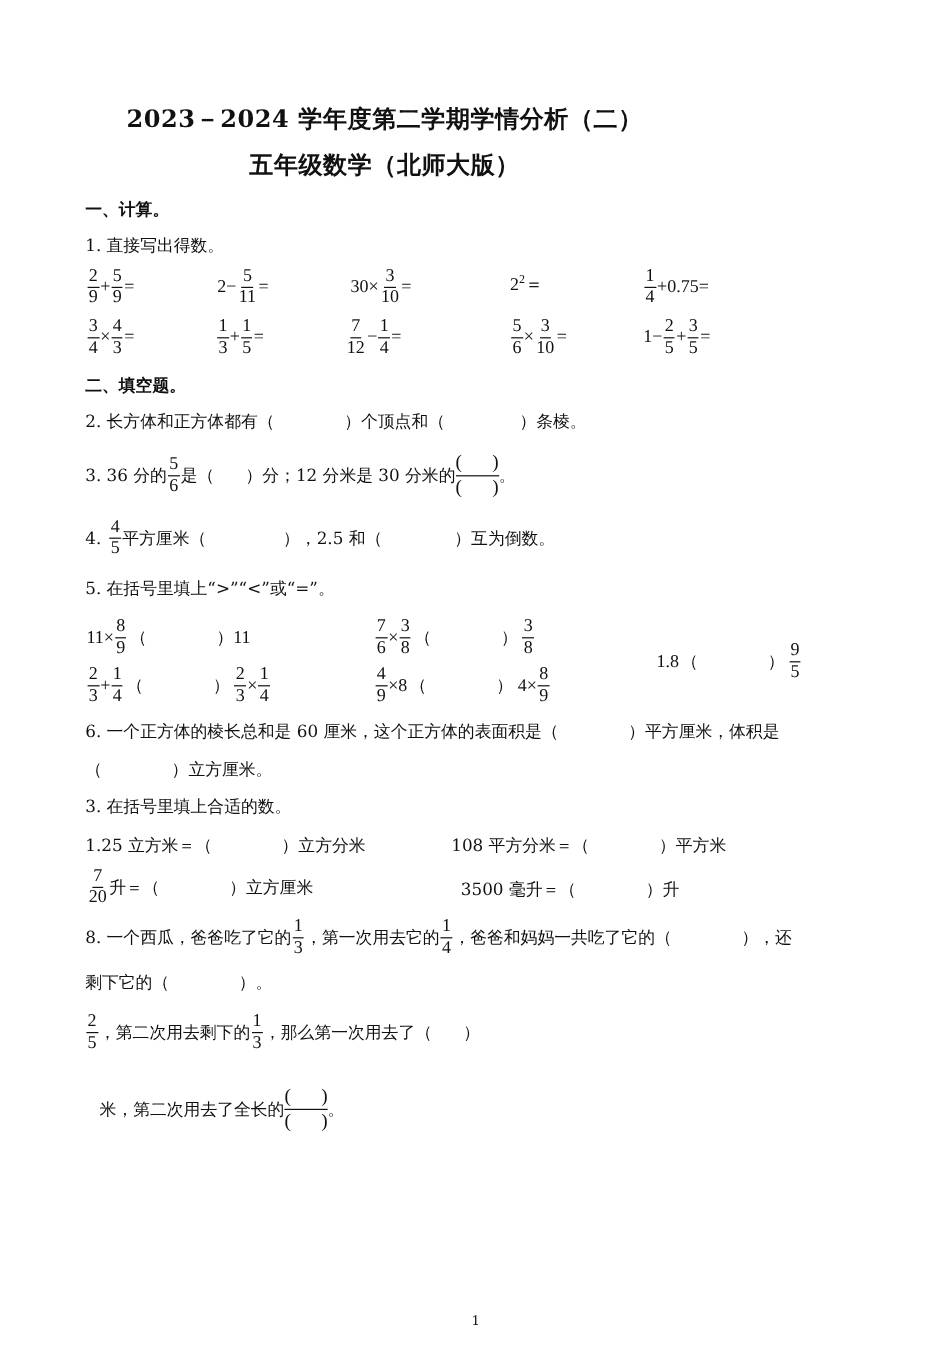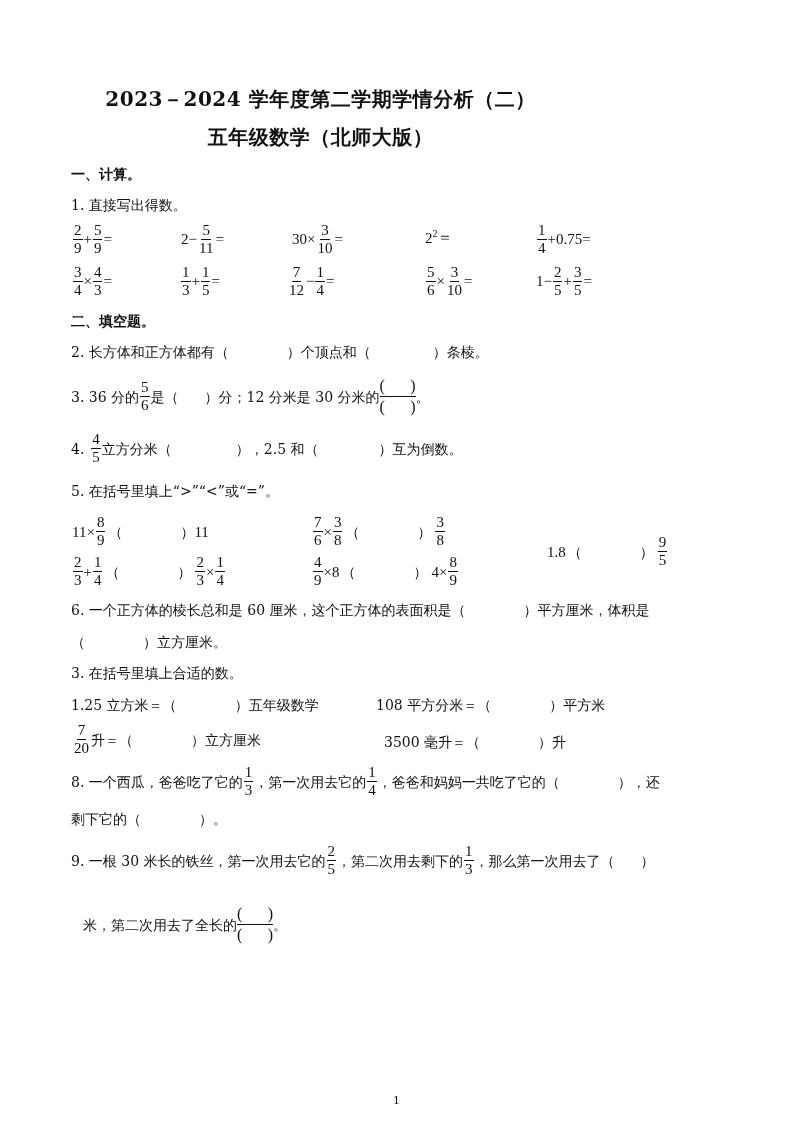--- a/index.html
+++ b/index.html
@@ -165,21 +165,21 @@
   </span>
   <span>。</span>
 </div>
 
 <div class="abs txt row" style="left:71px; top:431px;">
   <span style="margin-right:6px;">4.</span>
   <span class="frac">
       <span class="num">4</span>
       <span class="den">5</span>
     </span>
-  <span>立方分米（</span>
+  <span>平方厘米（</span>
     <span style="display:inline-block;width:64px;"></span>
     <span>），2.5 和（</span>
     <span style="display:inline-block;width:60px;"></span>
     <span>）互为倒数。</span>
 </div>
 
 <div class="abs txt" style="left:71px; top:482px;">5.  在括号里填上“&gt;”“&lt;”或“=”。</div>
 
 <div class="abs txt row" style="left:72px; top:514px;">
   <span class="op">11×</span>
@@ -262,21 +262,21 @@
 
 <div class="abs txt" style="left:71px; top:601px;">
   <span>6.  一个正方体的棱长总和是 60 厘米，这个正方体的表面积是（</span><span style="display:inline-block;width:58px;"></span><span>）平方厘米，体积是</span>
 </div>
 <div class="abs txt" style="left:71px; top:633px;">
   <span>（</span><span style="display:inline-block;width:58px;"></span><span>）立方厘米。</span>
 </div>
 
 <div class="abs txt" style="left:71px; top:664px;">3.  在括号里填上合适的数。</div>
 <div class="abs txt" style="left:71px; top:696px;">
-  <span>1.25 立方米＝（</span><span style="display:inline-block;width:58px;"></span><span>）五年级数学</span>
+  <span>1.25 立方米＝（</span><span style="display:inline-block;width:58px;"></span><span>）立方分米</span>
 </div>
 <div class="abs txt" style="left:376px; top:696px;">
   <span>108 平方分米＝（</span><span style="display:inline-block;width:58px;"></span><span>）平方米</span>
 </div>
 <div class="abs txt row" style="left:72px; top:722px;">
   <span class="frac">
       <span class="num">7</span>
       <span class="den">20</span>
     </span>
   <span>升＝（</span>
@@ -300,21 +300,20 @@
     </span>
   <span>，爸爸和妈妈一共吃了它的（</span>
     <span style="display:inline-block;width:58px;"></span>
     <span>），还</span>
 </div>
 <div class="abs txt" style="left:71px; top:810px;">
   <span>剩下它的（</span><span style="display:inline-block;width:58px;"></span><span>）。</span>
 </div>
 
 <div class="abs txt row" style="left:71px; top:843px;">
-  <span>9.  一根 30 米长的铁丝，第一次用去它的</span>
   <span class="frac">
       <span class="num">2</span>
       <span class="den">5</span>
     </span>
   <span>，第二次用去剩下的</span>
   <span class="frac">
       <span class="num">1</span>
       <span class="den">3</span>
     </span>
   <span>，那么第一次用去了（</span>

